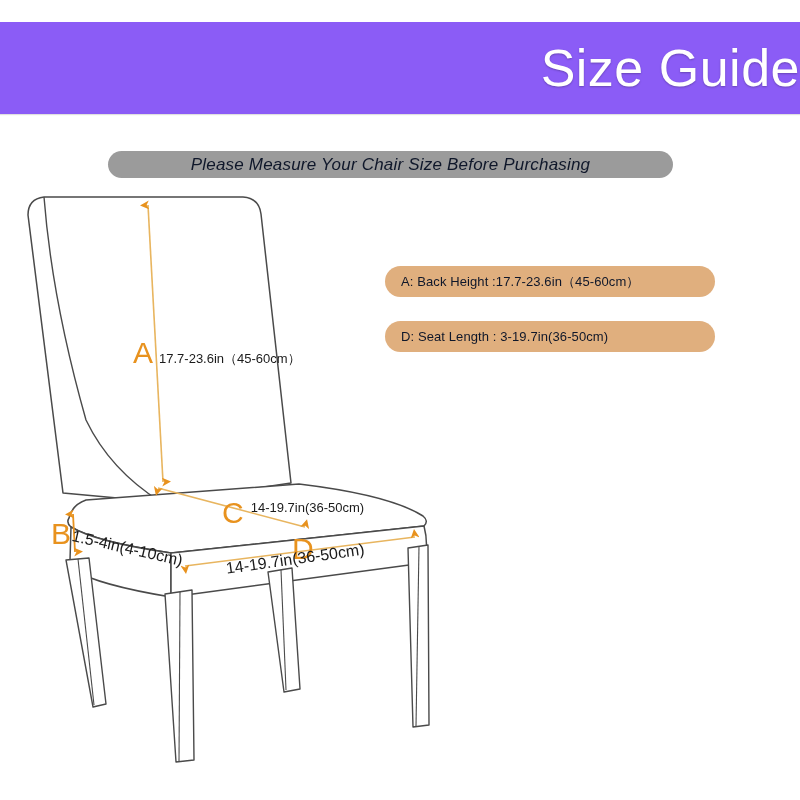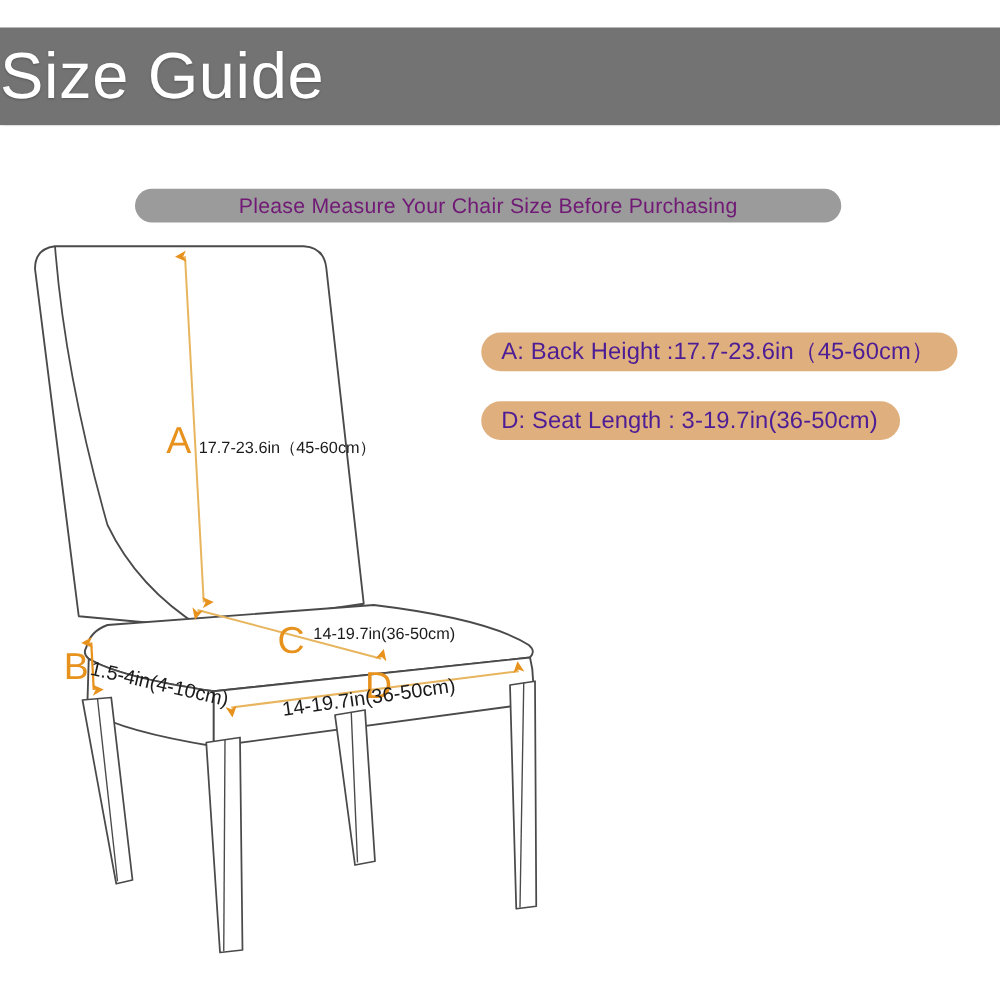--- a/index.html
+++ b/index.html
@@ -15,25 +15,25 @@
     font-family: "Liberation Sans", sans-serif;
     -webkit-font-smoothing: antialiased;
   }
 
   
   .banner {
     position: absolute;
     left: 0;
     top: 22px;
     width: 800px;
-    height: 78px;
-    background: #737373;
+    height: 92px;
+    background: #8b5cf6;
     display: flex;
     align-items: center;
-    justify-content: flex-start;
+    justify-content: flex-end;
     box-shadow: 0 1px 1px rgba(0,0,0,0.12);
   }
   .banner-title {
     color: #ffffff;
     font-size: 52px;
     line-height: 1;
     font-weight: 400;
     letter-spacing: 0.5px;
     text-shadow: 0 1px 2px rgba(0,0,0,0.25);
   }
@@ -45,25 +45,26 @@
     top: 151px;
     width: 565px;
     height: 27px;
     background: #9b9b9b;
     border-radius: 14px;
     display: flex;
     align-items: center;
     justify-content: center;
   }
   .subtitle-text {
-    color: #701a75;
+    color: #0f172a;
     font-size: 17px;
     line-height: 1;
     letter-spacing: 0.2px;
     white-space: nowrap;
+    font-style: italic;
   }
 
   
   .legend {
     position: absolute;
     left: 385px;
     top: 266px;
     width: 400px;
   }
   .legend-row {
@@ -73,22 +74,22 @@
     display: flex;
     align-items: center;
     margin-bottom: 24px;
     padding-left: 16px;
     box-sizing: border-box;
     width: max-content;
     min-width: 330px;
     padding-right: 18px;
   }
   .legend-text {
-    color: #4c1d95;
-    font-size: 19px;
+    color: #0f172a;
+    font-size: 13px;
     line-height: 1;
     white-space: nowrap;
     letter-spacing: 0.1px;
   }
 
   
   .chair-svg {
     position: absolute;
     left: 0;
     top: 0;

